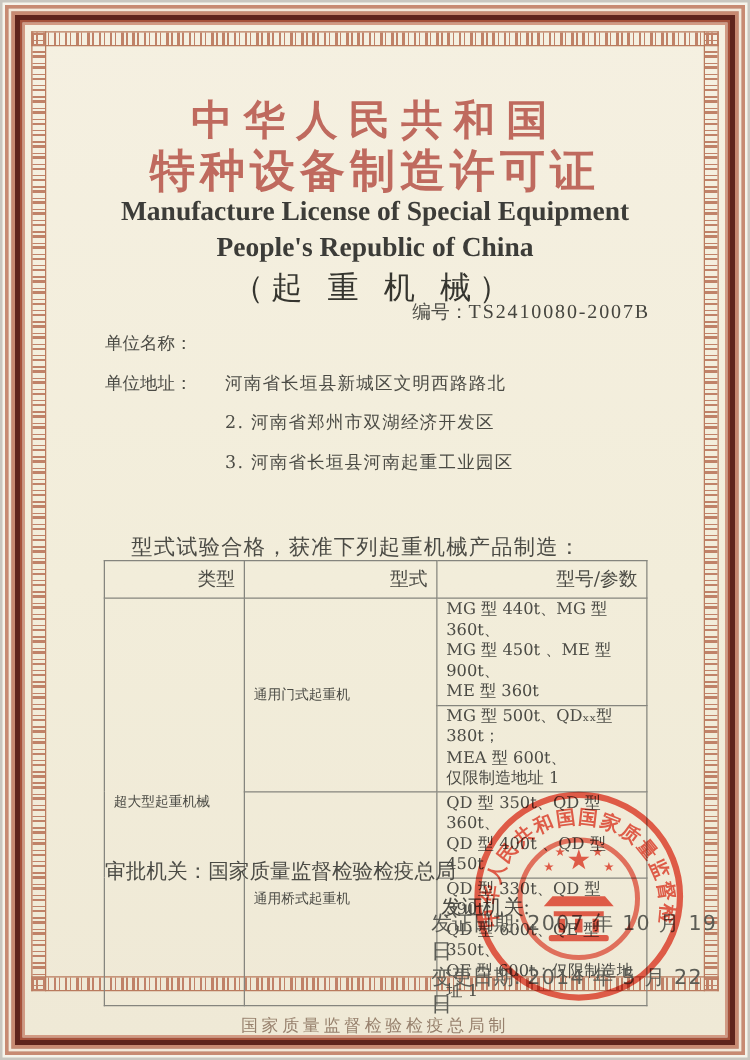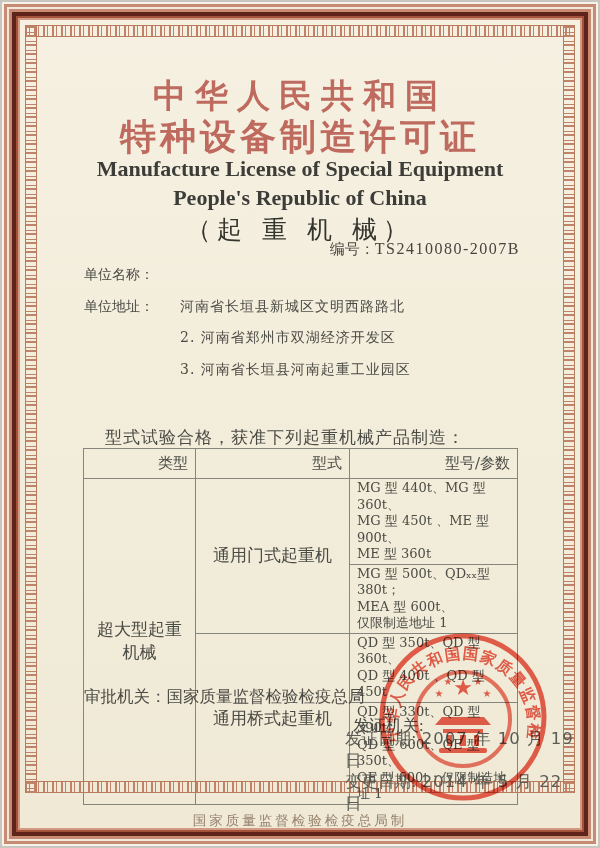--- a/index.html
+++ b/index.html
@@ -38,21 +38,21 @@
   .info{left:64px;top:246px;width:440px;color:#4b4b45;font-size:14px;font-family:"DejaVu Serif",serif;}
   .info-row{display:flex;margin-bottom:13.5px;}
   .info-label{flex:0 0 96px;}
   .info-value{flex:1;letter-spacing:1px;white-space:nowrap;}
   .approval-note{left:85px;top:406px;font-size:17px;color:#4b4b45;font-family:"DejaVu Serif",serif;letter-spacing:1px;}
 
   table.products{position:absolute;left:63px;top:428px;border-collapse:collapse;table-layout:fixed;width:434px;
       font-family:"DejaVu Serif",serif;color:#4b4b45;}
   table.products th,table.products td{border:1px solid #85857e;padding:1px 7px;font-weight:normal;}
   table.products th{height:27px;font-size:15px;text-align:right;}
-  td.cat,td.typ{text-align:center;font-size:17px;}
+  td.cat,td.typ{text-align:left;font-size:11px;}
   td.params{font-size:13px;line-height:16.5px;white-space:pre-line;vertical-align:middle;}
   tr.rA{height:54px;} tr.rB{height:50px;} tr.rC{height:34px;} tr.rD{height:52px;}
 
   .authority-row{left:64px;top:666px;font-size:16.5px;color:#4b4b45;font-family:"DejaVu Serif",serif;}
   .issue-authority{left:333px;top:695px;font-size:16.5px;color:#4b4b45;font-family:Liberation Serif, serif;}
   .date-row{left:325px;font-size:16.5px;color:#5b5c55;}
   .date-issue{top:708px;}
   .date-change{top:751px;}
   .date-row .val{letter-spacing:1px;}
   .print-note{top:792px;font-size:13.5px;color:#97816d;letter-spacing:3px;}

